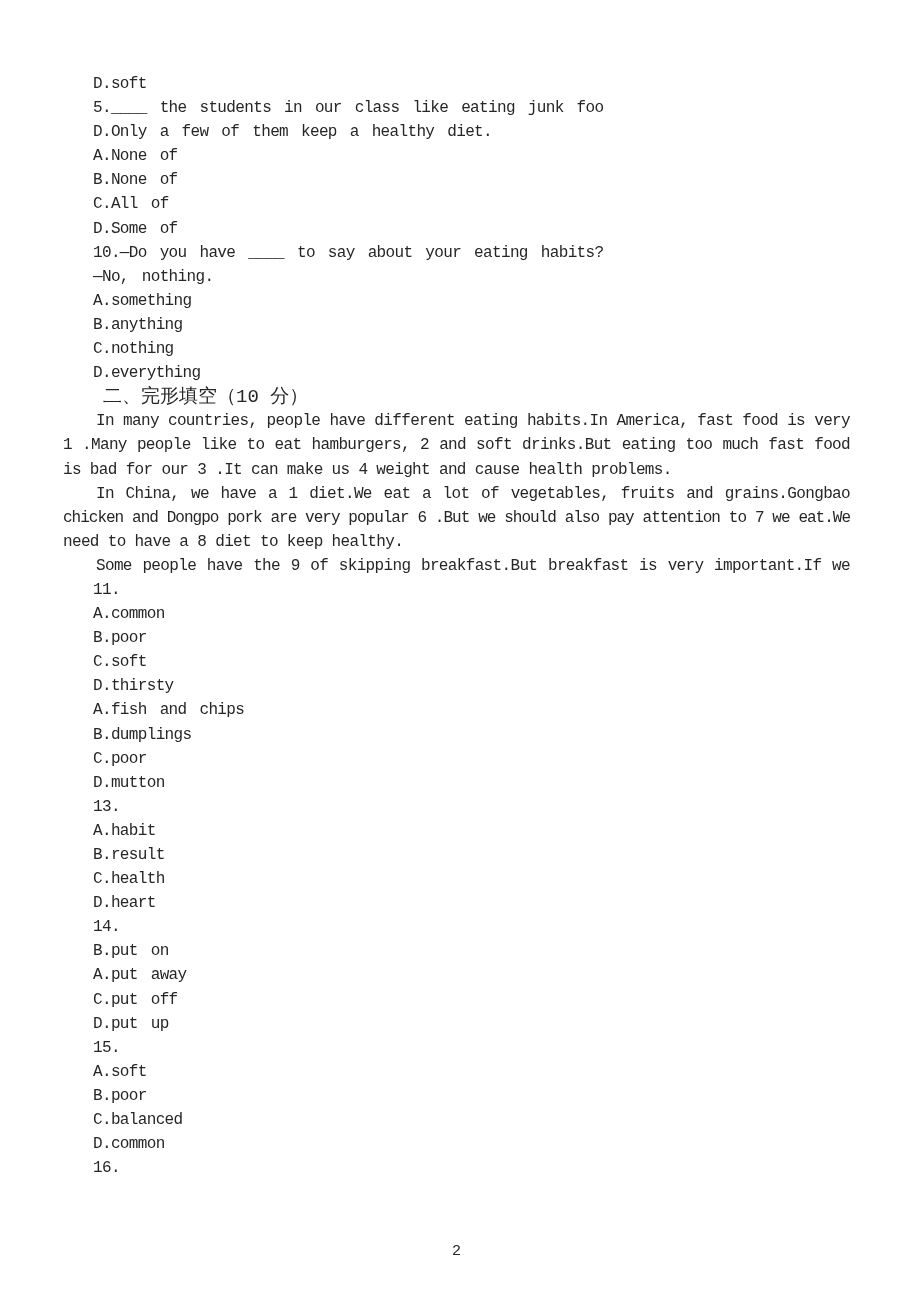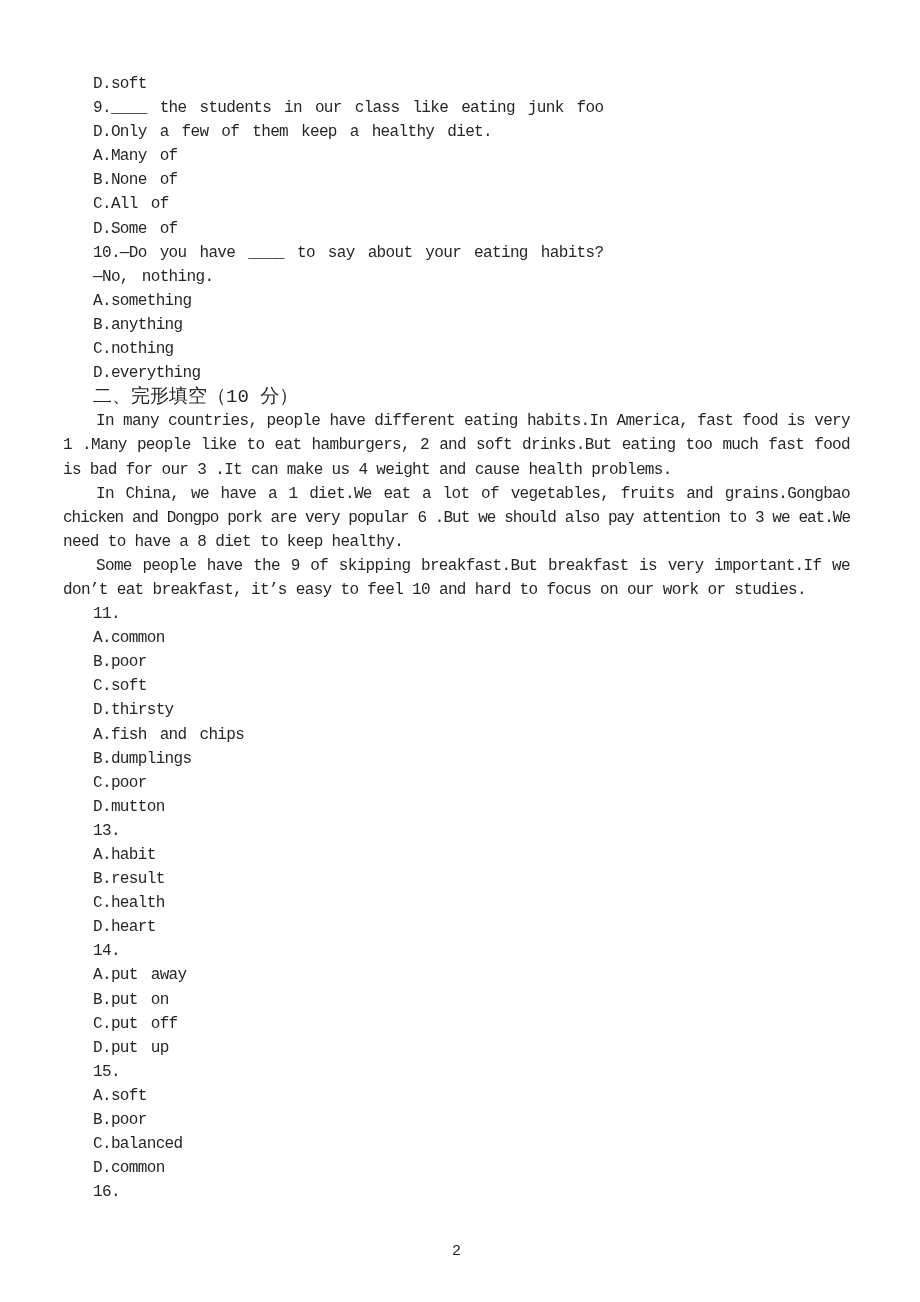--- a/index.html
+++ b/index.html
@@ -25,21 +25,21 @@
     line-height: 24.1px;
     min-height: 24.1px;
   }
   
   .opt {
     margin-left: 30px;
     word-spacing: 4px;
   }
   
   .title {
-    margin-left: 30px;
+    margin-left: 40px;
     font-size: 19px;
     letter-spacing: 0;
   }
   
   .pf {
     text-indent: 33px;
   }
   
   .j {
     text-align: justify;
@@ -59,58 +59,57 @@
     line-height: 24px;
     color: #262626;
   }
 </style>
 </head>
 <body>
 
 <div class="page">
   <div class="content">
       <div class="line opt">D.soft</div>
-      <div class="line opt">9.____ the students in our class like eating junk foo</div>
+      <div class="line opt">5.____ the students in our class like eating junk foo</div>
       <div class="line opt">D.Only a few of them keep a healthy diet.</div>
-      <div class="line opt">A.Many of</div>
+      <div class="line opt">A.None of</div>
       <div class="line opt">B.None of</div>
       <div class="line opt">C.All of</div>
       <div class="line opt">D.Some of</div>
       <div class="line opt">10.—Do you have ____ to say about your eating habits?</div>
       <div class="line opt">—No, nothing.</div>
       <div class="line opt">A.something</div>
       <div class="line opt">B.anything</div>
       <div class="line opt">C.nothing</div>
       <div class="line opt">D.everything</div>
       <div class="line title">二、完形填空（10 分）</div>
       <div class="line pf j">In many countries, people have different eating habits.In America, fast food is very</div>
       <div class="line j">1 .Many people like to eat hamburgers, 2 and soft drinks.But eating too much fast food</div>
       <div class="line">is bad for our 3 .It can make us 4 weight and cause health problems.</div>
       <div class="line pf j">In China, we have a 1 diet.We eat a lot of vegetables, fruits and grains.Gongbao</div>
-      <div class="line j tight">chicken and Dongpo pork are very popular 6 .But we should also pay attention to 3 we eat.We</div>
+      <div class="line j tight">chicken and Dongpo pork are very popular 6 .But we should also pay attention to 7 we eat.We</div>
       <div class="line">need to have a 8 diet to keep healthy.</div>
       <div class="line pf j">Some people have the 9 of skipping breakfast.But breakfast is very important.If we</div>
-      <div class="line">don’t eat breakfast, it’s easy to feel 10 and hard to focus on our work or studies.</div>
       <div class="line opt">11.</div>
       <div class="line opt">A.common</div>
       <div class="line opt">B.poor</div>
       <div class="line opt">C.soft</div>
       <div class="line opt">D.thirsty</div>
       <div class="line opt">A.fish and chips</div>
       <div class="line opt">B.dumplings</div>
       <div class="line opt">C.poor</div>
       <div class="line opt">D.mutton</div>
       <div class="line opt">13.</div>
       <div class="line opt">A.habit</div>
       <div class="line opt">B.result</div>
       <div class="line opt">C.health</div>
       <div class="line opt">D.heart</div>
       <div class="line opt">14.</div>
+      <div class="line opt">B.put on</div>
       <div class="line opt">A.put away</div>
-      <div class="line opt">B.put on</div>
       <div class="line opt">C.put off</div>
       <div class="line opt">D.put up</div>
       <div class="line opt">15.</div>
       <div class="line opt">A.soft</div>
       <div class="line opt">B.poor</div>
       <div class="line opt">C.balanced</div>
       <div class="line opt">D.common</div>
       <div class="line opt">16.</div>
     </div>
   <div class="footer">2</div>

